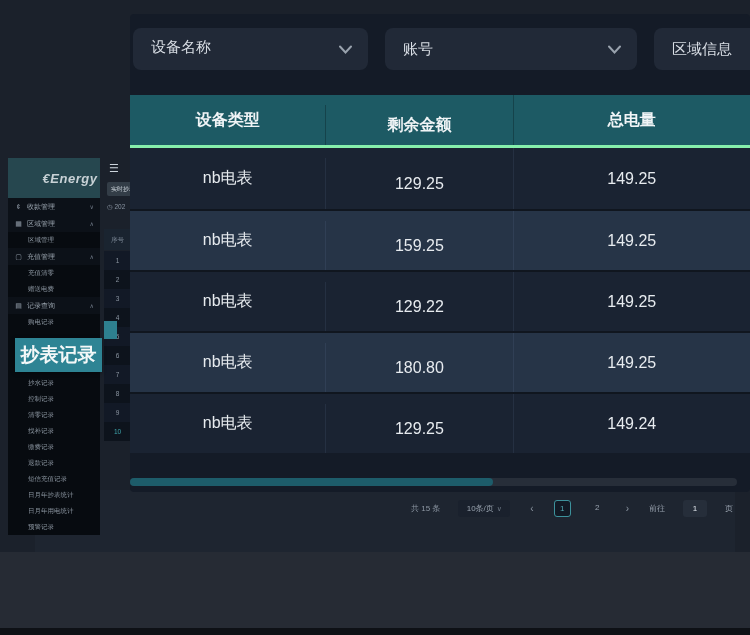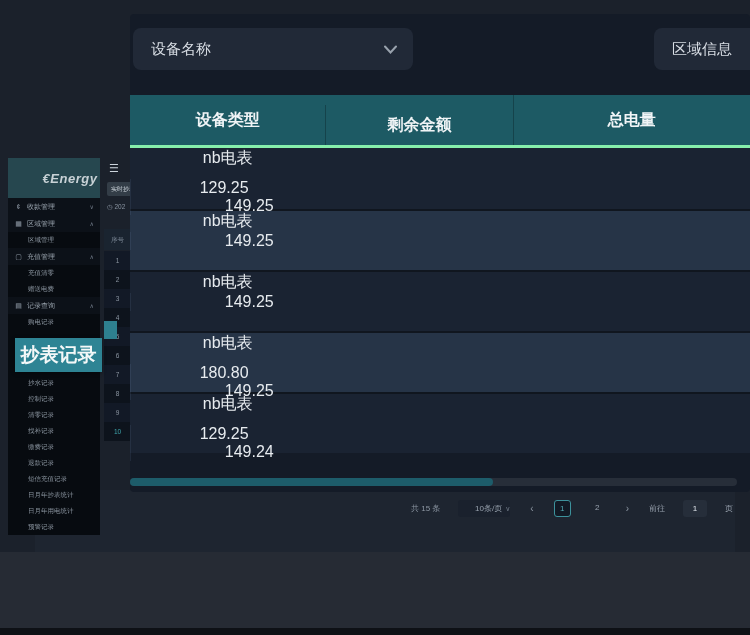--- a/index.html
+++ b/index.html
@@ -8,21 +8,21 @@
 
   
   .bottom-block { position:absolute; left:0; top:552px; width:750px; height:76px; background:#262b34; }
   .bottom-strip { position:absolute; left:0; top:628px; width:750px; height:7px; background:#0e1116; }
   .bg-strip { position:absolute; left:35px; top:490px; width:700px; height:62px; background:#1e2530; z-index:1; }
 
   .pagination { position:absolute; top:10px; right:2px; display:flex; align-items:center; gap:18px;
                 font-size:8px; color:#99a3af; }
   .pg-total { font-size:8px; color:#8d97a3; }
   .pg-size { width:52px; height:17px; background:#1a212d; border-radius:3px; display:flex;
-             align-items:center; justify-content:flex-end; gap:3px; cursor:pointer; }
+             align-items:center; justify-content:center; gap:3px; cursor:pointer; }
   .pg-size .chev { font-size:7px; color:#6f7986; }
   .pg-arrow { font-size:10px; color:#8b95a1; cursor:pointer; padding:0 2px; }
   .pg-num { min-width:17px; height:17px; line-height:15px; text-align:center; border-radius:3px; cursor:pointer; }
   .pg-num.active { border:1px solid #3d929c; color:#52aab3; background:#121a25; }
   .pg-goto-input { width:24px; height:17px; background:#262e3a; border:none; border-radius:3px;
                    color:#dfe4ea; font-size:8px; text-align:center; font-family:inherit; }
 
   .bg-sliver { position:absolute; left:103px; top:158px; width:45px; z-index:1; }
   .hamburger { position:absolute; left:6px; top:4px; font-size:11px; color:#cdd5dd; cursor:pointer; }
   .mini-btn { position:absolute; left:4px; top:24px; width:40px; height:14px; background:#333d47;
@@ -55,31 +55,31 @@
                     z-index:4; color:#f4f8f8; font-weight:bold; font-size:19px; display:flex;
                     align-items:center; justify-content:center; white-space:nowrap; cursor:pointer;
                     box-shadow:0 1px 4px rgba(0,0,0,.4); }
 
   
   .popup { position:absolute; left:130px; top:14px; width:620px; height:478px; background:#141b27;
            border-radius:4px; z-index:3; }
   .filters { position:absolute; left:0; top:14px; width:100%; height:42px; }
   .dropdown { position:absolute; top:0; height:42px; background:#212937; border-radius:8px;
               color:#d9dee5; font-size:15px; line-height:42px; padding-left:18px; cursor:pointer; }
-  .dd-1 { left:3px;   width:280px; }
+  .dd-1 { left:3px;   width:235px;font-family:Liberation Mono, monospace; }
   .dd-2 { left:255px; width:252px; }
   .dd-3 { left:524px; width:230px; }
   .dd-chev { position:absolute; right:16px; top:17px; }
 
   .dtable { position:absolute; left:0; top:81px; width:100%; }
   .thead { display:flex; height:53px; background:#1d5a64; border-bottom:3px solid #86efac; }
   .th { display:flex; align-items:center; justify-content:center; color:#f0f4f6;
         font-weight:bold; font-size:16px; }
   .th + .th { border-left:1px solid rgba(0,0,0,.25); }
-  .trow { display:flex; height:61px;flex-direction:column; }
+  .trow { display:flex; height:61px; }
   .trow + .trow { border-top:2px solid #10161f; }
   .trow.r-odd  { background:#1a2332; }
   .trow.r-even { background:#263447; }
   .td { display:flex; align-items:center; justify-content:center; color:#e7ebef;
         font-size:16px; font-weight:500; }
   .td + .td { border-left:1px solid rgba(120,150,190,.12); }
   .c1 { width:31.5%; } .c2 { width:30.2%;margin-top:10px; } .c3 { width:38.3%; }
 
   .hscroll { position:absolute; left:0; top:464px; width:607px; height:8px; background:#272e39;
              border-radius:4px; cursor:pointer; }
@@ -178,42 +178,50 @@
 <div class="overlay-active">抄表记录</div>
 
 <section class="popup">
   <div class="filters">
     <div class="dropdown dd-1">
       <span>设备名称</span>
       <svg class="dd-chev" width="13" height="9" viewBox="0 0 13 9">
           <polyline points="1,1.5 6.5,7.5 12,1.5" fill="none" stroke="#99a2ad" stroke-width="2" stroke-linecap="round"></polyline>
         </svg>
     </div>
+    <div class="dropdown dd-2">
+      <span>账号</span>
+      <svg class="dd-chev" width="13" height="9" viewBox="0 0 13 9">
+          <polyline points="1,1.5 6.5,7.5 12,1.5" fill="none" stroke="#99a2ad" stroke-width="2" stroke-linecap="round"></polyline>
+        </svg>
+    </div>
     <div class="dropdown dd-3">
       <span>区域信息</span>
     </div>
   </div>
 
   <div class="dtable">
     <div class="thead">
       <div class="th c1">设备类型</div>
       <div class="th c2">剩余金额</div>
       <div class="th c3">总电量</div>
     </div>
     <div class="trow r-odd">
       <div class="td c1">nb电表</div>
       <div class="td c2">129.25</div>
       <div class="td c3">149.25</div>
     </div>
     <div class="trow r-even">
       <div class="td c1">nb电表</div>
+      <div class="td c2">159.25</div>
       <div class="td c3">149.25</div>
     </div>
     <div class="trow r-odd">
       <div class="td c1">nb电表</div>
+      <div class="td c2">129.22</div>
       <div class="td c3">149.25</div>
     </div>
     <div class="trow r-even">
       <div class="td c1">nb电表</div>
       <div class="td c2">180.80</div>
       <div class="td c3">149.25</div>
     </div>
     <div class="trow r-odd">
       <div class="td c1">nb电表</div>
       <div class="td c2">129.25</div>

